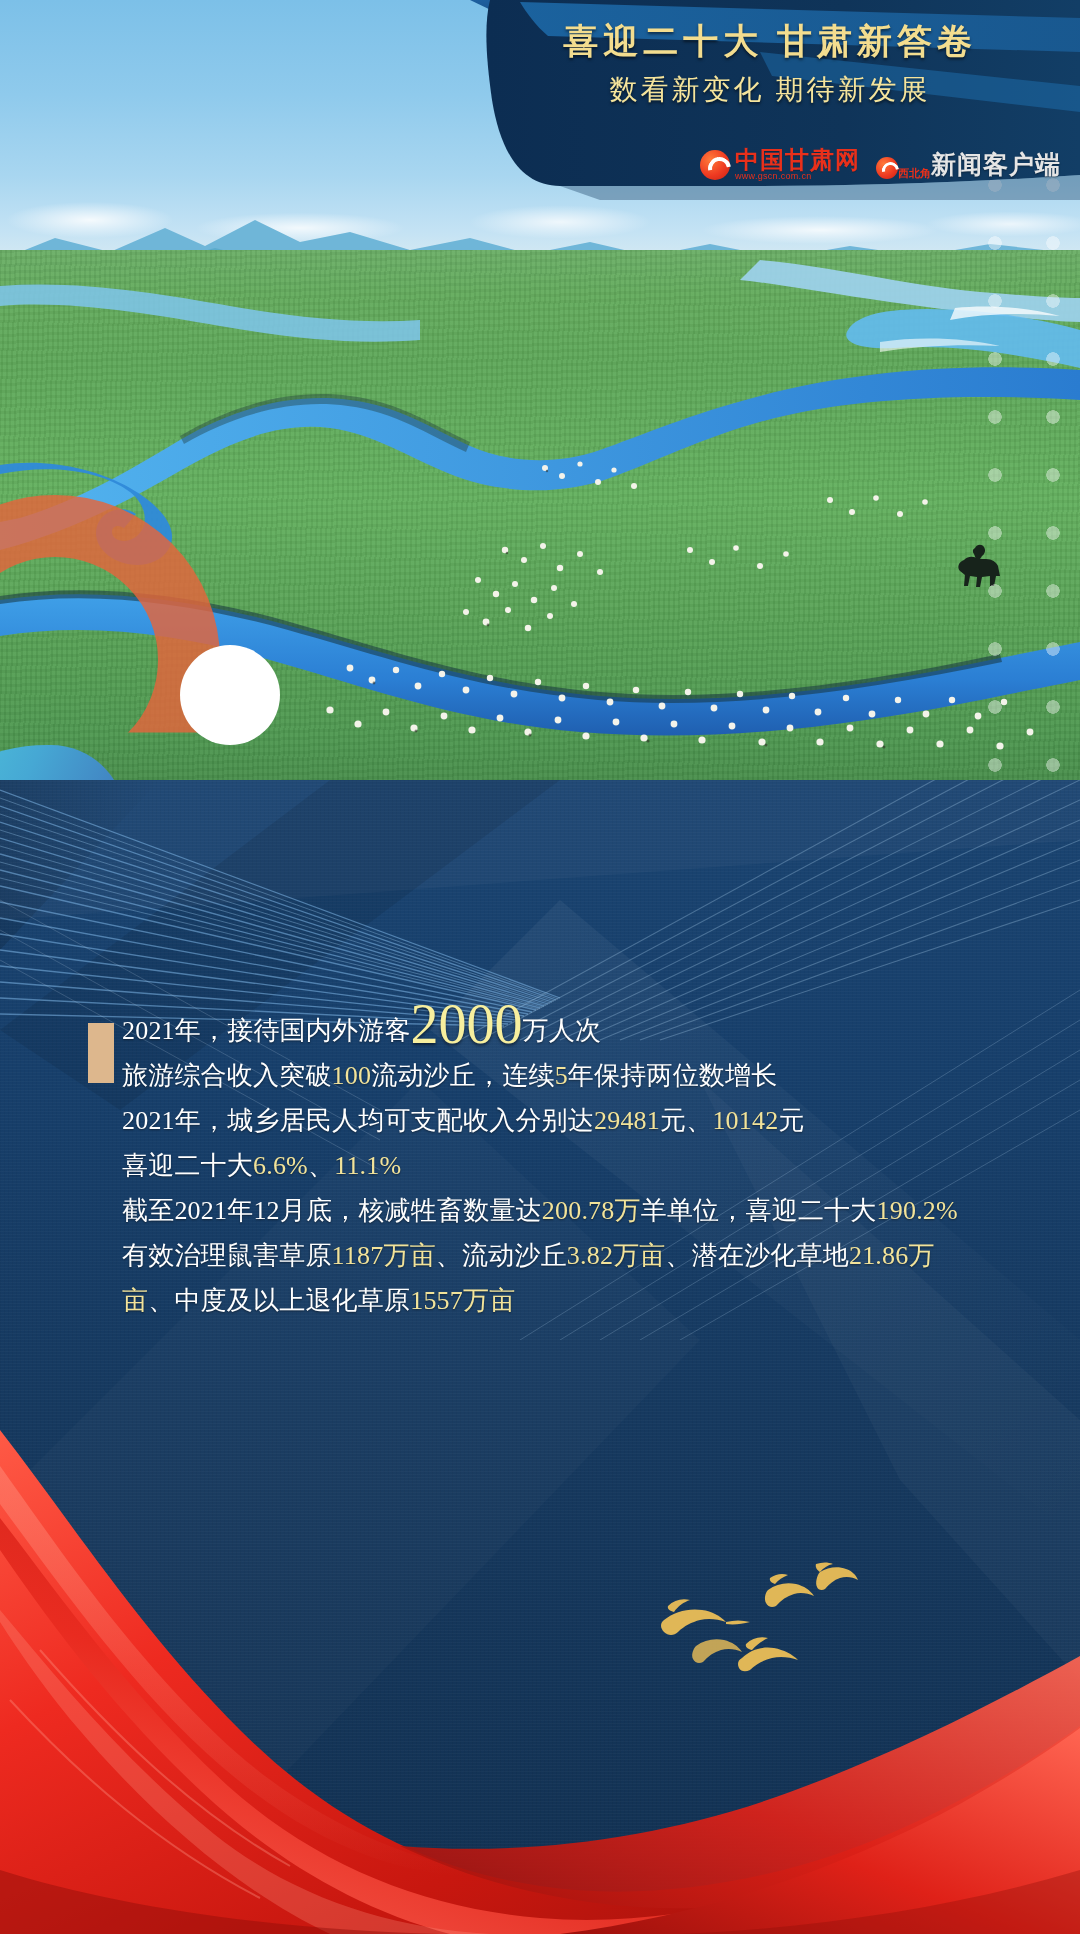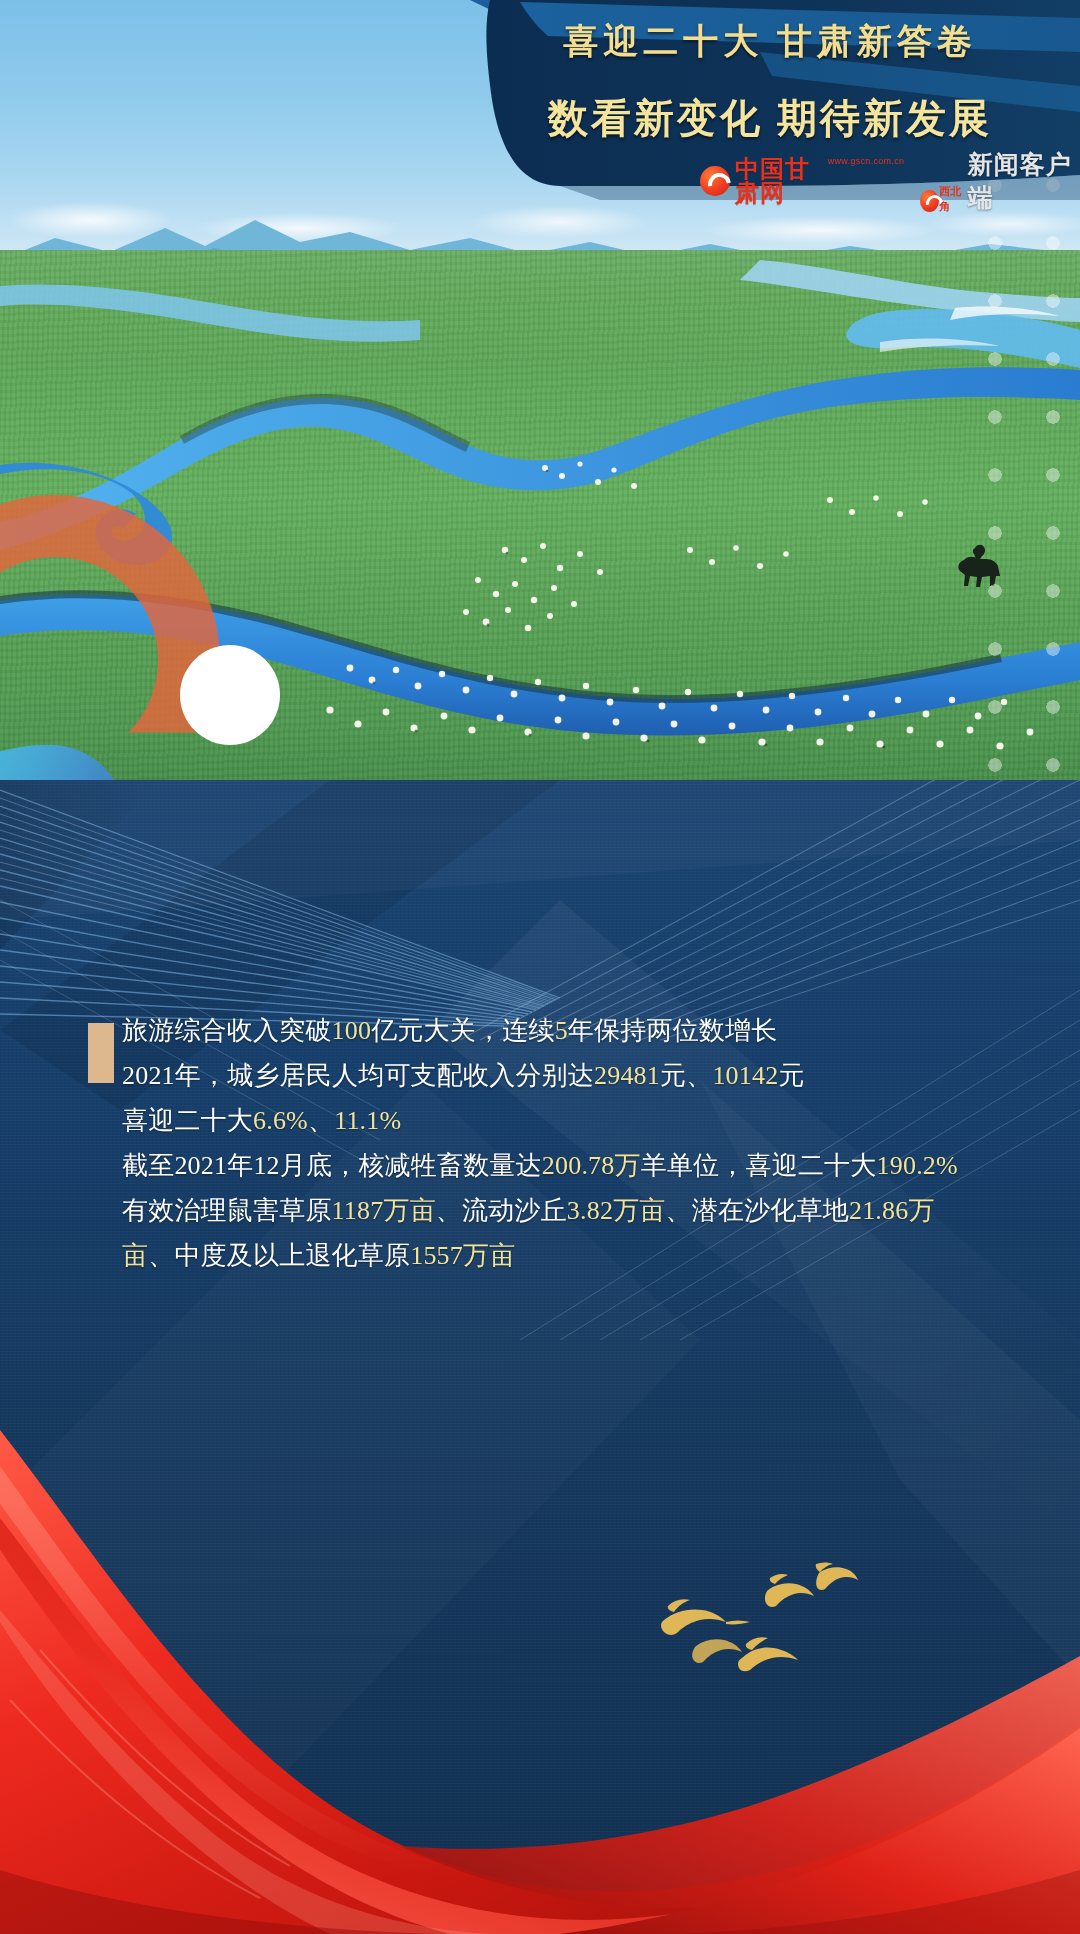--- a/index.html
+++ b/index.html
@@ -89,22 +89,22 @@
     text-align:center;
   }
   .h-line1 {
     font-size:35px; letter-spacing:5px; font-weight:bold;
     color:#f3dd8f;
     font-family:"Liberation Serif","DejaVu Serif",serif;
     text-shadow:0 2px 3px rgba(0,0,0,.55);
     white-space:nowrap;
   }
   .h-line2 {
-    margin-top:26px;
-    font-size:40px; letter-spacing:3px; font-weight:bold;
+    margin-top:6px;
+    font-size:28px; letter-spacing:3px; font-weight:normal;
     color:#f5e49c;
     font-family:"Liberation Sans","DejaVu Sans",sans-serif;
     text-shadow:0 2px 3px rgba(0,0,0,.6);
     white-space:nowrap;
   }
   
   .logos {
     position:absolute; left:700px; top:148px;
     display:flex; align-items:center; gap:16px;
   }
@@ -113,21 +113,21 @@
     background:radial-gradient(circle at 35% 32%, #ff7b3a 0%, #ef3b22 55%, #c81f12 100%);
     position:relative; flex:0 0 auto;
   }
   .logo-mark::after {
     content:""; position:absolute; left:8px; top:7px;
     width:15px; height:15px; border-radius:50%;
     border:4px solid #fff; border-right-color:transparent; border-bottom-color:transparent;
     transform:rotate(35deg);
   }
   .logo1 { display:flex; align-items:center; gap:5px; }
-  .logo1-txt { display:flex; flex-direction:row; line-height:1; }
+  .logo1-txt { display:flex; flex-direction:column; line-height:1; }
   .logo1-cn { font-size:24px; font-weight:bold; color:#e8301b; letter-spacing:1px;
     font-family:"Liberation Serif","DejaVu Serif",serif; text-shadow:0 1px 0 rgba(0,0,0,.2); }
   .logo1-url { font-size:9px; color:#e8301b; letter-spacing:.3px; margin-top:0;
     font-family:"Liberation Sans","DejaVu Sans",sans-serif; }
   .logo2 { display:flex; align-items:flex-end; }
   .logo2-mini {
     width:22px; height:22px; border-radius:50%;
     background:radial-gradient(circle at 35% 32%, #ff7b3a 0%, #ef3b22 55%, #c81f12 100%);
     position:relative; margin-bottom:2px;
   }
@@ -487,21 +487,22 @@
         <path d="M0,120 L380,330"></path>
           <path d="M0,150 L380,360"></path>
           <path d="M0,180 L380,390"></path>
       </g>
     </svg>
   </div>
 
   <div class="bullet"></div>
 
   <div class="stats">
-    <div class="stat-line"><span>旅游综合收入突破</span><span class="num">100</span><span>亿元大关，连续</span><span class="num">5</span><span>年保持两位数增长</span></div>
+    <div class="stat-line"><span>2021年，接待国内外游客</span><span class="big">2000</span><span>万人次</span></div>
+    <div class="stat-line"><span>旅游综合收入突破</span><span class="num">100</span><span>流动沙丘，连续</span><span class="num">5</span><span>年保持两位数增长</span></div>
     <div class="stat-line"><span>2021年，城乡居民人均可支配收入分别达</span><span class="num">29481</span><span>元、</span><span class="num">10142</span><span>元</span></div>
     <div class="stat-line"><span>喜迎二十大</span><span class="num">6.6%</span><span>、</span><span class="num">11.1%</span></div>
     <div class="stat-line"><span>截至2021年12月底，核减牲畜数量达</span><span class="num">200.78</span><span class="num">万</span><span>羊单位，喜迎二十大</span><span class="num">190.2%</span></div>
     <div class="stat-line"><span>有效治理鼠害草原</span><span class="num">1187万亩</span><span>、流动沙丘</span><span class="num">3.82万亩</span><span>、潜在沙化草地</span><span class="num">21.86万亩</span><span>、中度及以上退化草原</span><span class="num">1557万亩</span></div>
   </div>
 
   <svg class="ribbon" viewBox="0 0 1080 534" preserveAspectRatio="none">
     <defs>
       <linearGradient id="r1" x1="0" y1="0" x2="1" y2="1">
         <stop offset="0%" stop-color="#ff5a46"></stop>

